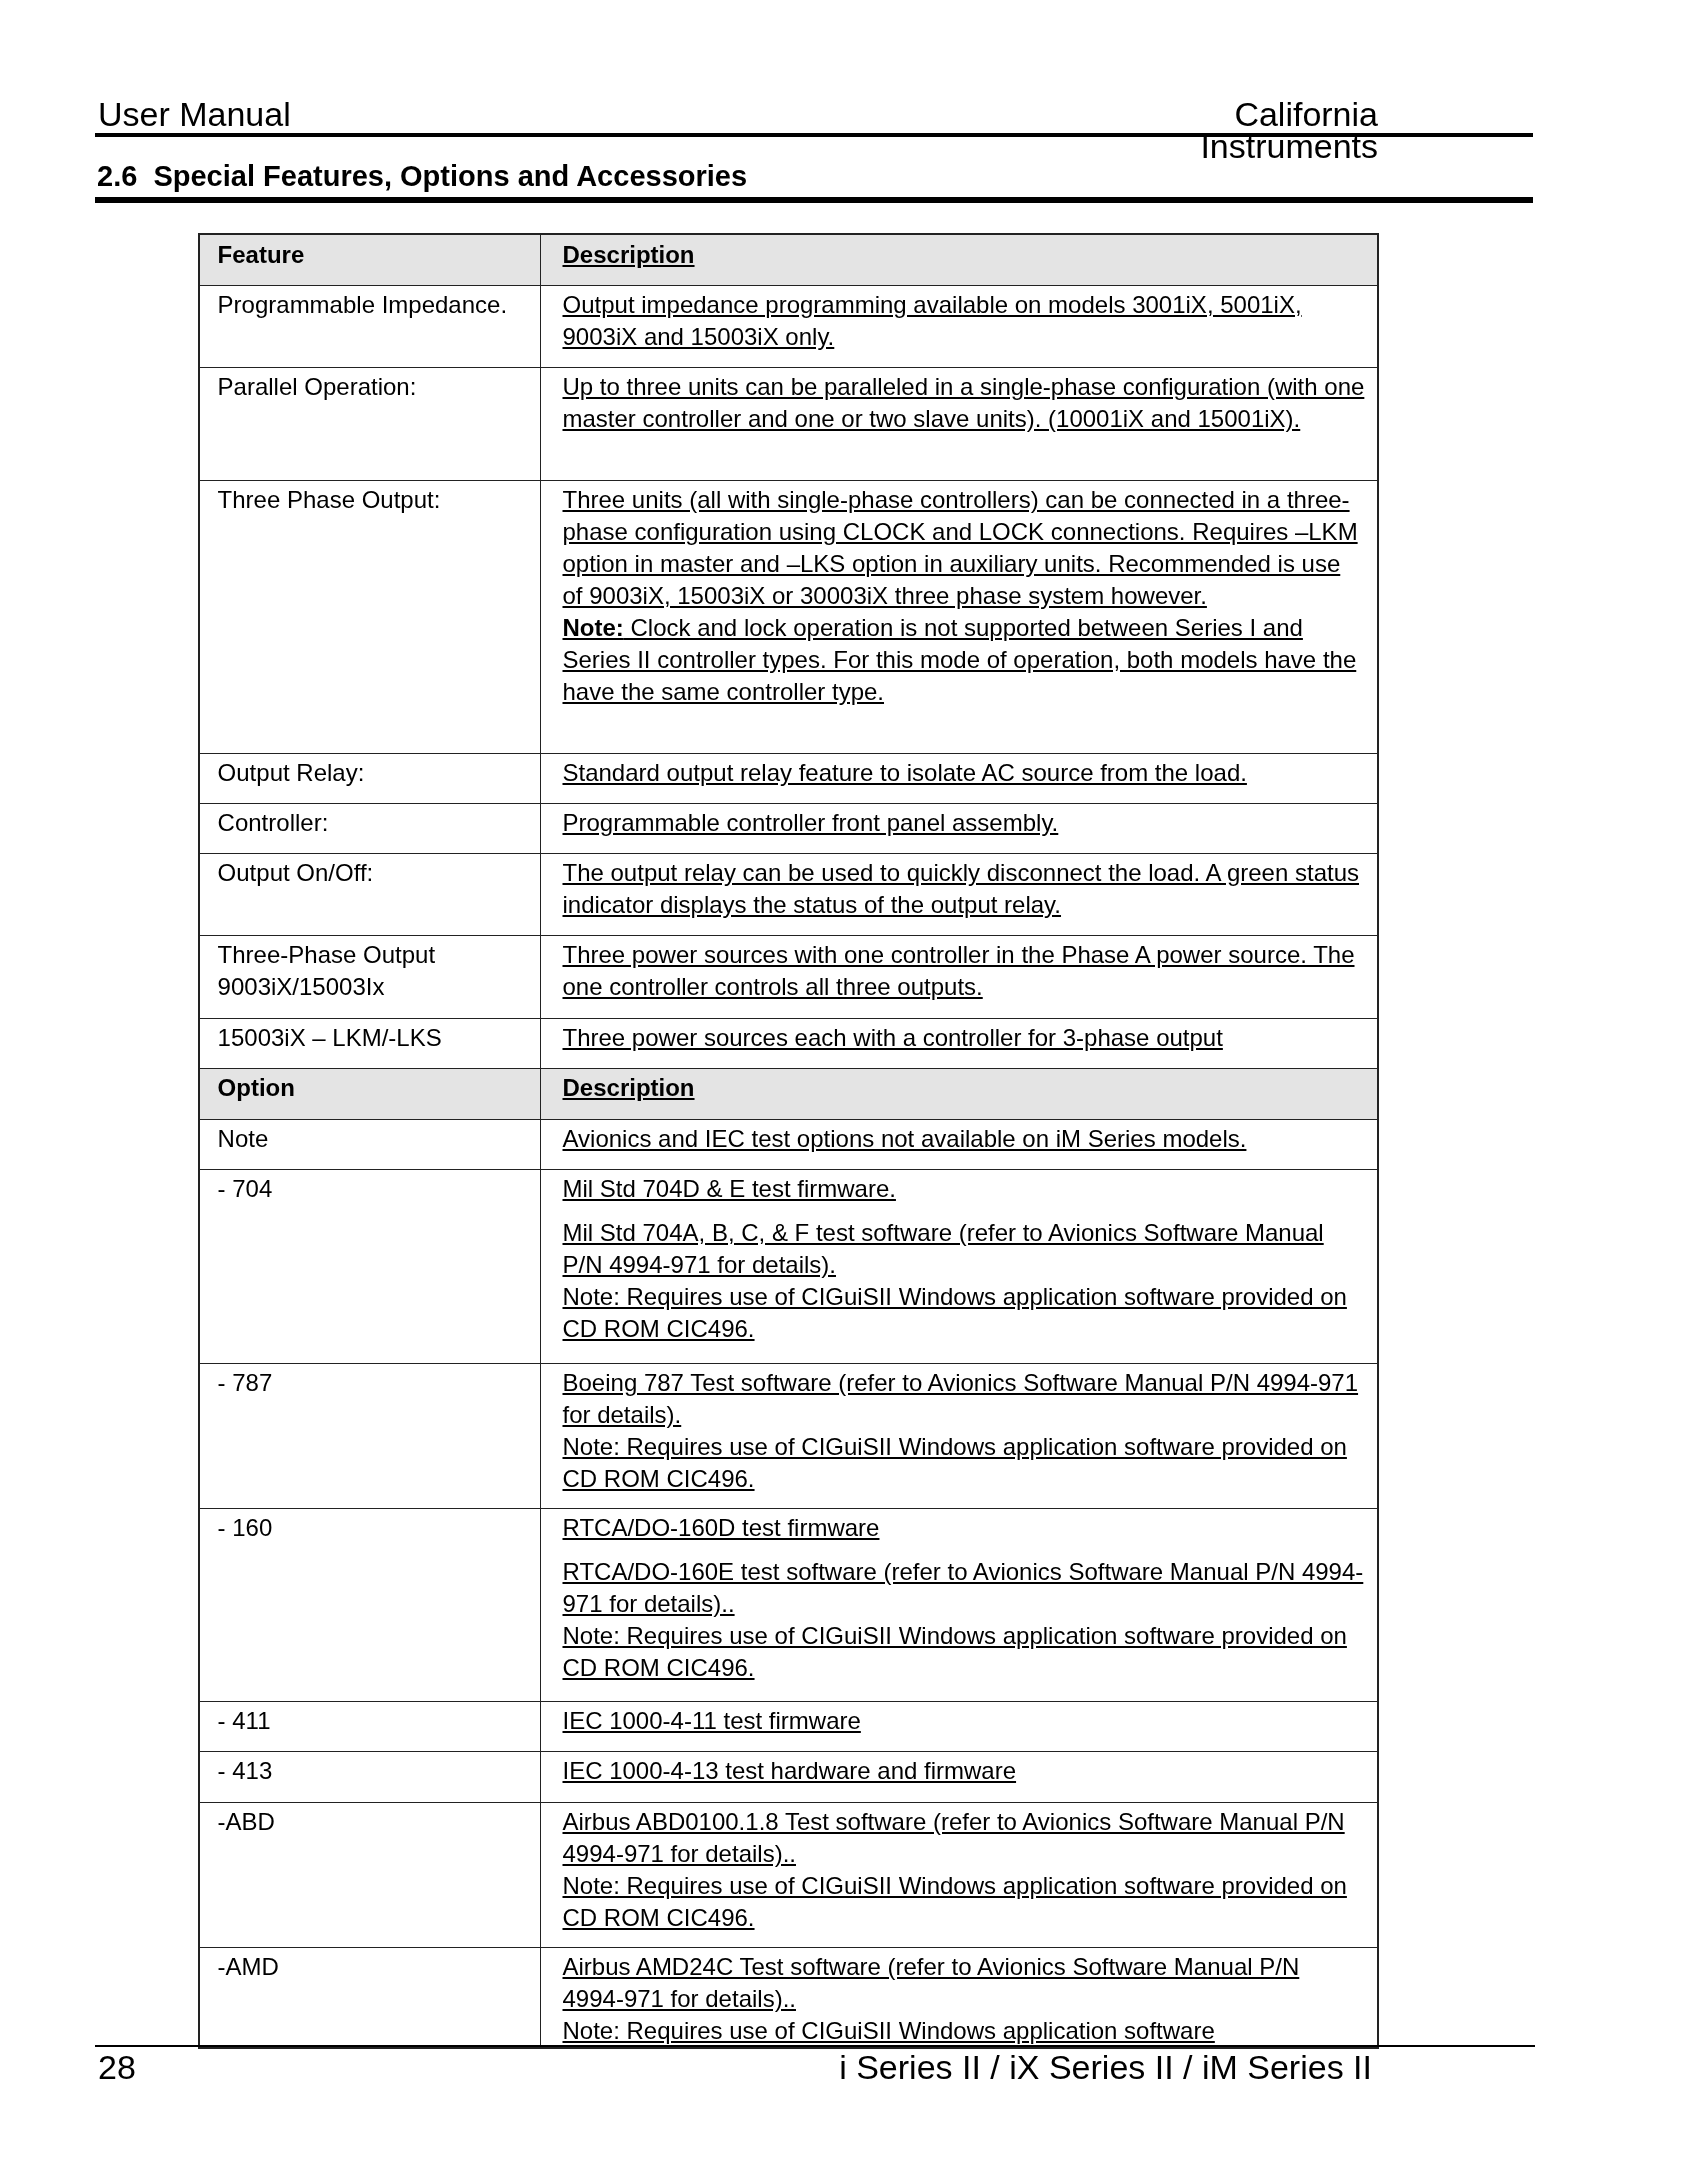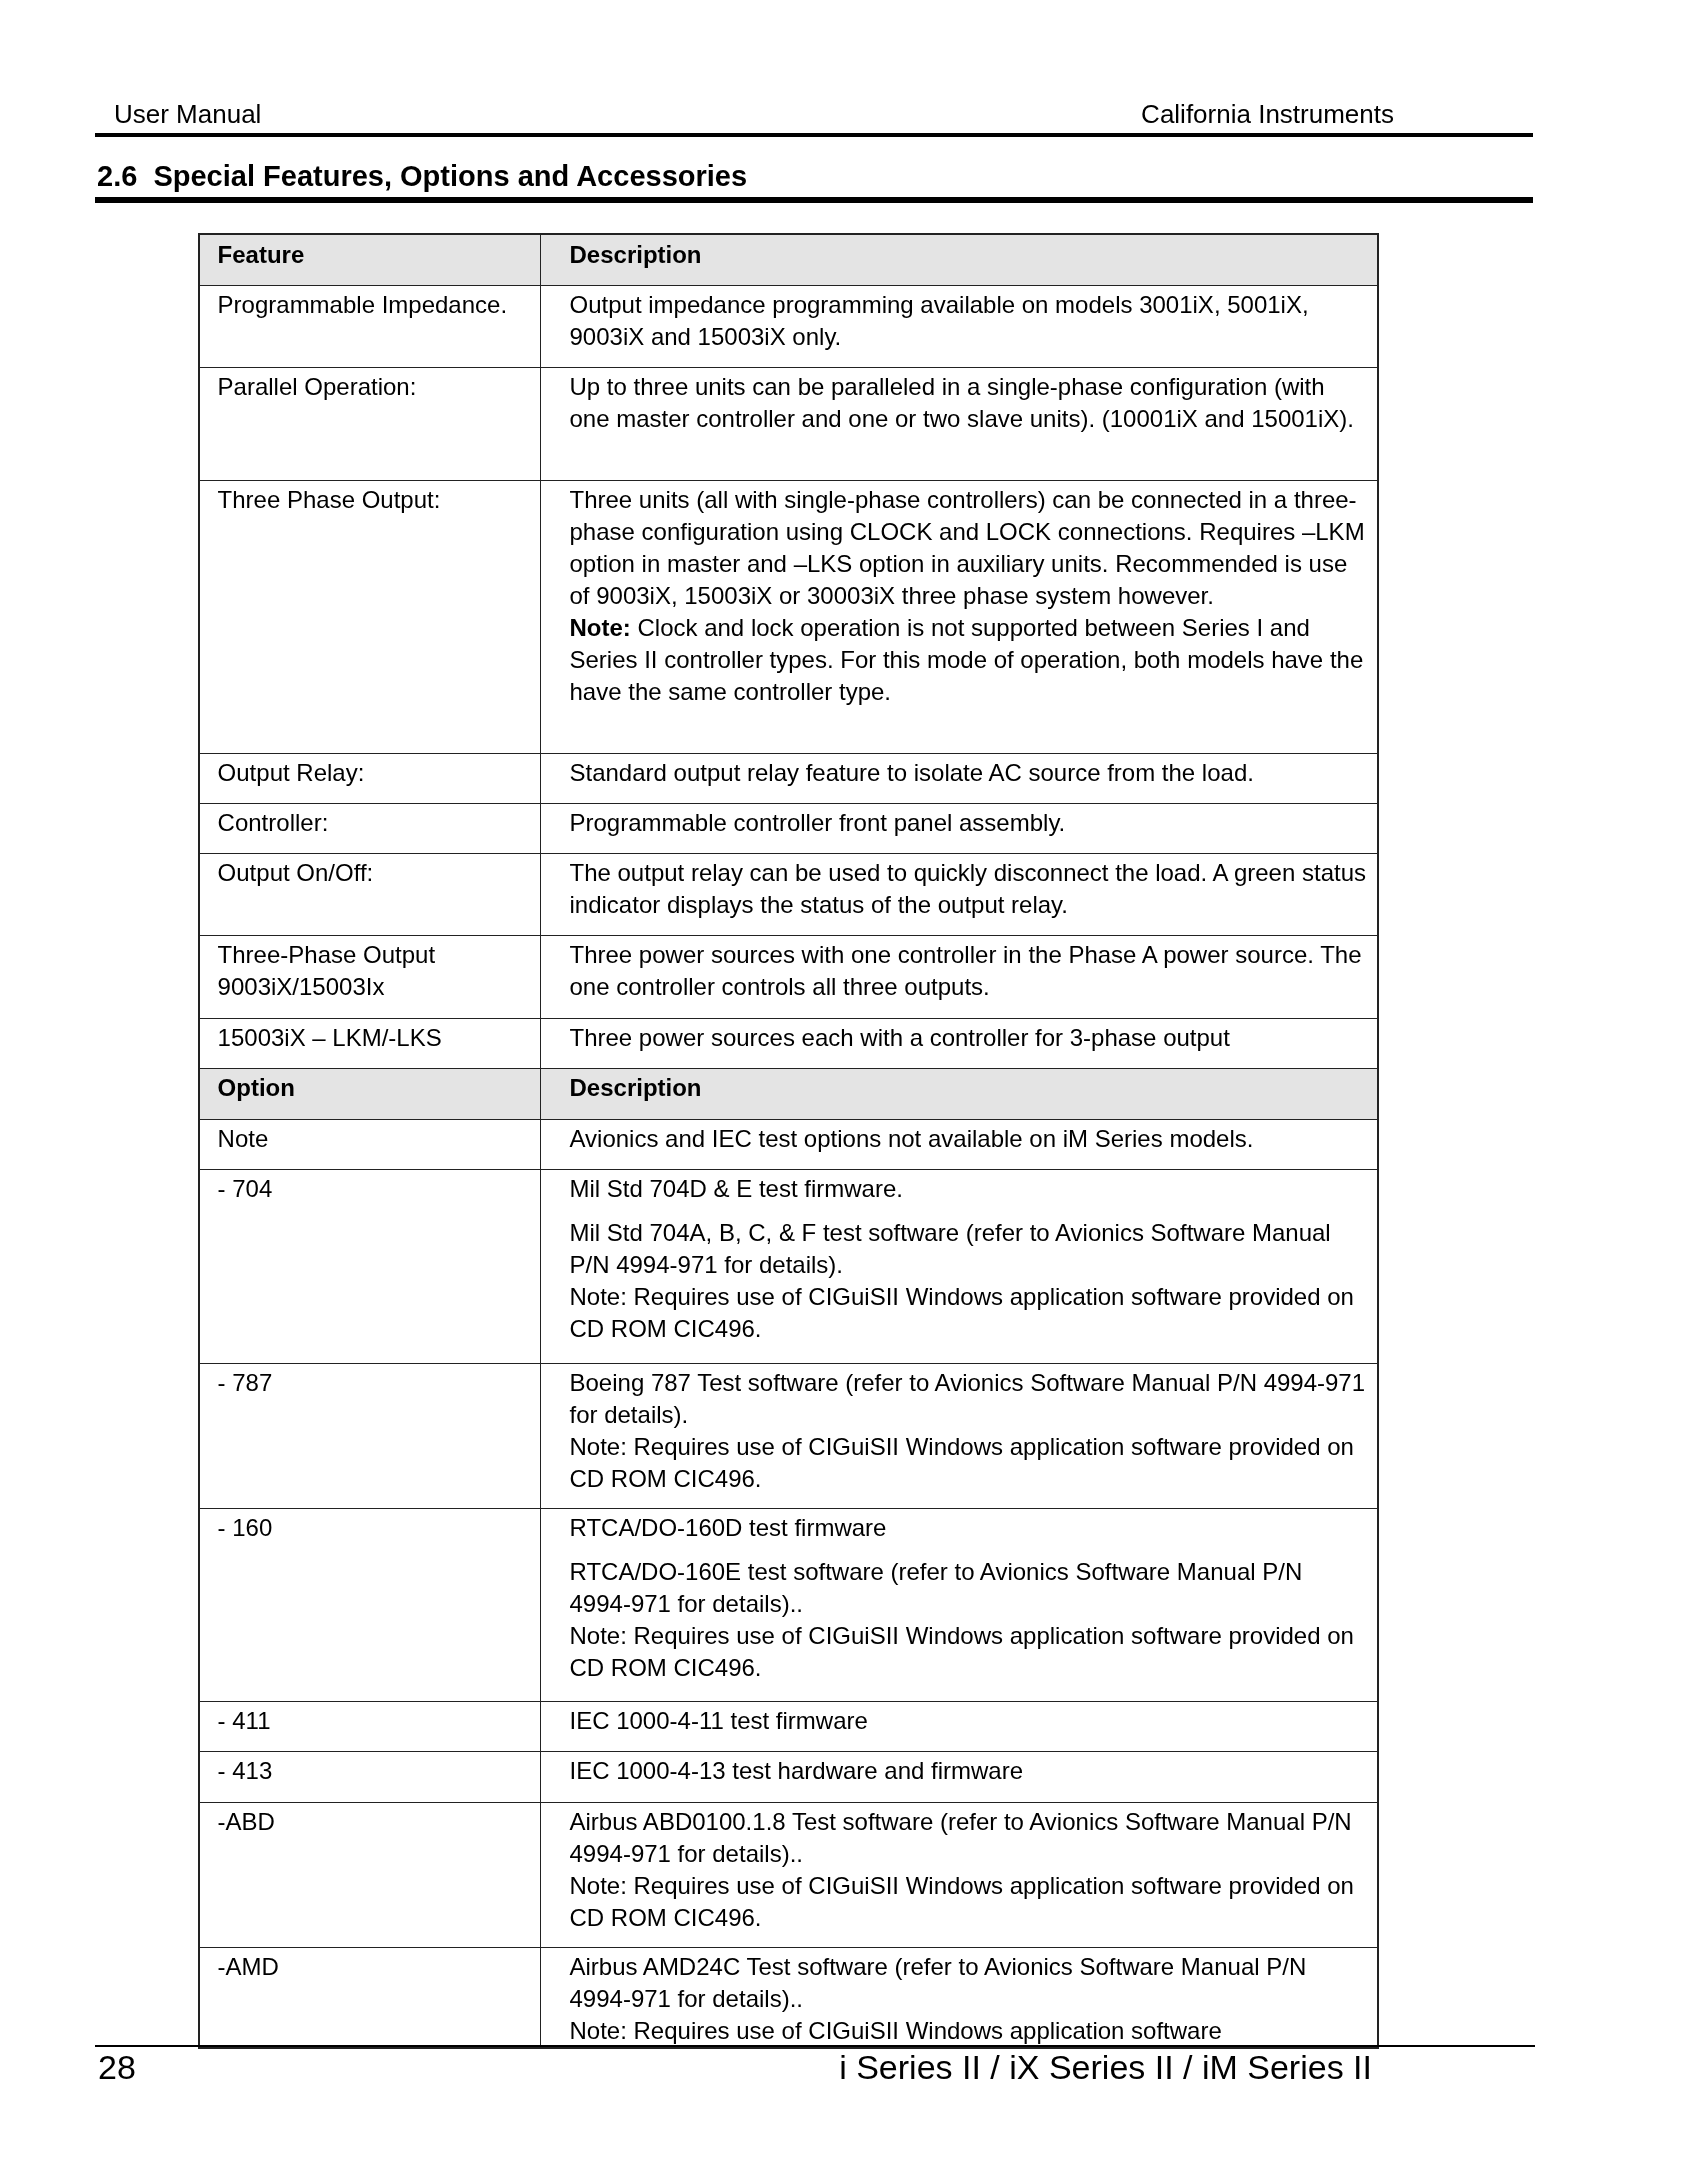--- a/index.html
+++ b/index.html
@@ -1,33 +1,33 @@
 <!DOCTYPE html>
 <html style="font-size:14px"><head>
 <meta charset="utf-8">
 <style>
   html, body { margin: 0; padding: 0; background: #ffffff; }
   body { width: 1685px; height: 2180px; position: relative; overflow: hidden;
          font-family: "Liberation Sans", sans-serif; color: #000; }
-  .hdr-text { position: absolute; top: 98px; font-size: 26px; line-height: 32px; margin-left: 16px; }
+  .hdr-text { position: absolute; top: 98px; font-size: 34px; line-height: 32px; }
   #hdr-left { left: 98px; }
   #hdr-right { left: 1088px; width: 290px; text-align: right; }
   .rule { position: absolute; background: #000; }
   #hdr-rule { left: 95px; top: 133px; width: 1438px; height: 4.4px; }
   #section-title { position: absolute; left: 97px; top: 159px; font-size: 29px; font-weight: bold; line-height: 35px; white-space: pre; }
   #title-rule { left: 95px; top: 197px; width: 1438px; height: 6.1px; }
 
   table#features { position: absolute; left: 198px; top: 233px; width: 1180px;
     border-collapse: collapse; table-layout: fixed; font-size: 24px; line-height: 32px; }
   table#features col.c1 { width: 341px; }
   table#features col.c2 { width: 838px; }
   table#features td, table#features th {
     border: 1.8px solid #222; vertical-align: top; text-align: left;
     padding: 3.5px 10.5px 0 17.6px; font-weight: normal; box-sizing: border-box; overflow: hidden; }
-  table#features td.desc, table#features th.desc { padding-left: 29px; }
+  table#features td.desc, table#features th.desc { padding-left: 22px; text-decoration: underline; }
   table#features tr.head td { background: #e4e4e4; font-weight: bold; }
   table#features { border: 2.6px solid #222; }
   .para + .para.gap { margin-top: 12px; }
   b.note { font-weight: bold; }
 
   #foot-rule { left: 95px; top: 2045px; width: 1440px; height: 1.8px; }
   .ftr-text { position: absolute; top: 2051px; font-size: 34px; line-height: 32px; }
   #ftr-left { left: 98px; }
   #ftr-right { left: 819px; width: 553px; text-align: right; }
 </style>

